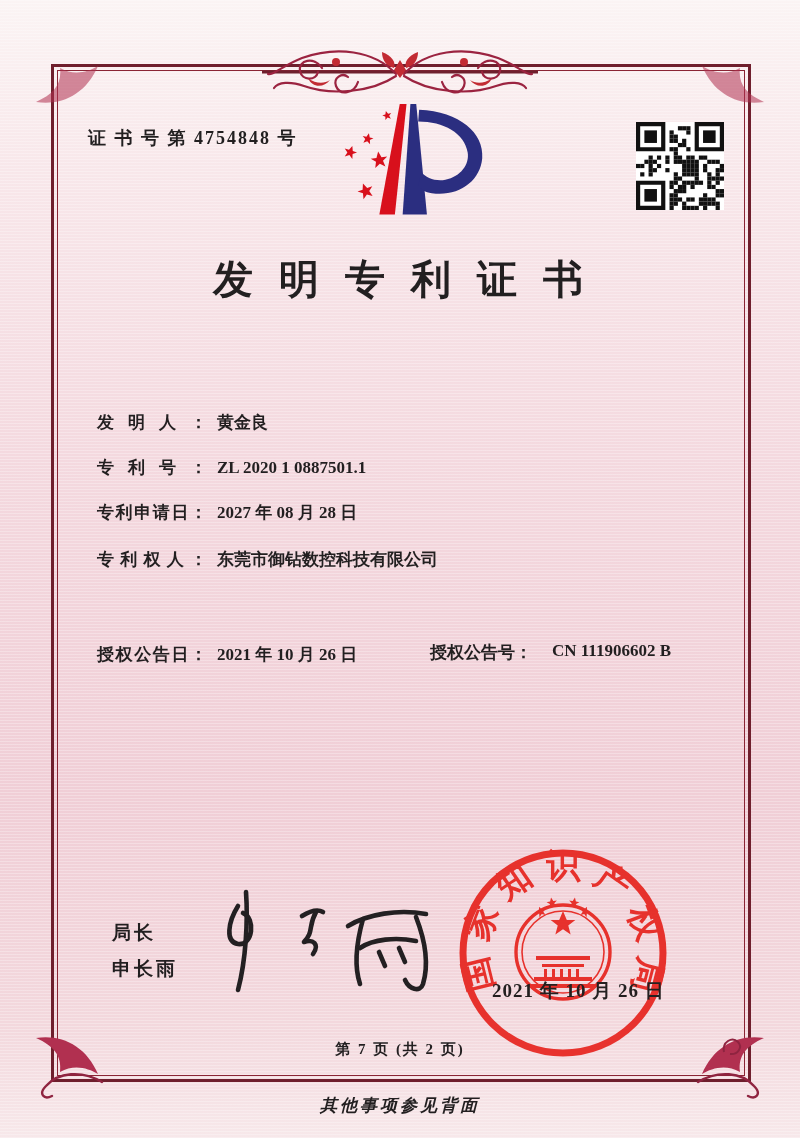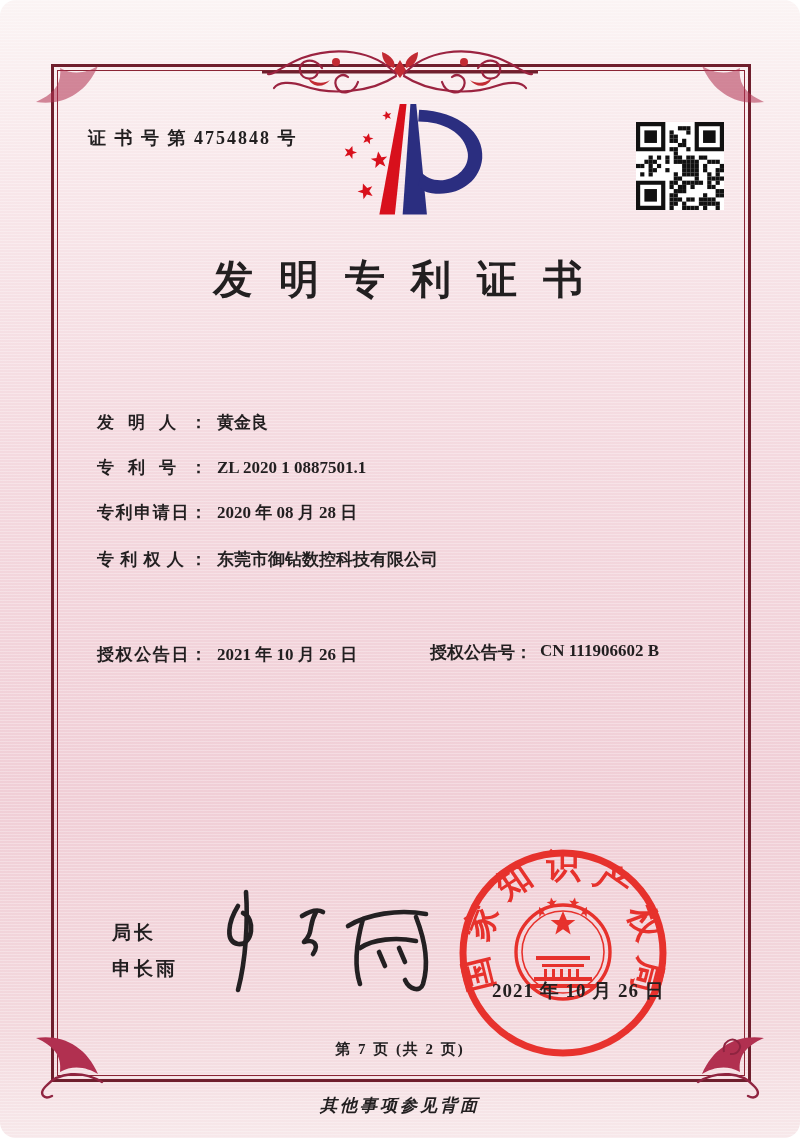--- a/index.html
+++ b/index.html
@@ -2,39 +2,38 @@
 <html><head>
 <meta charset="utf-8">
 <style>
   html,body{margin:0;padding:0;}
   .page{
     position:relative;width:800px;height:1138px;overflow:hidden;
     font-family:"Liberation Serif","DejaVu Serif",serif;color:#221f20;
     background:
       repeating-linear-gradient(0deg, rgba(255,255,255,.28) 0 1px, rgba(255,255,255,0) 1px 3px),
       linear-gradient(180deg,#fbf4f4 0%,#f8e7ea 15%,#f4d9df 40%,#f0ced6 70%,#f3d8dd 90%,#f7e8ea 100%);
-    border-radius: 16px;
   }
   .frame{
     position:absolute;left:57px;top:70px;width:686px;height:1004px;
     border:1px solid #8a2434;outline:3px solid #6f1f2d;outline-offset:3px;
     background:transparent;
   }
   .cert-no{position:absolute;left:88px;top:126px;font-size:18px;font-weight:700;letter-spacing:2px;}
   .logo{position:absolute;left:325px;top:98px;width:165px;height:140px;}
   .qr{position:absolute;left:636px;top:122px;width:88px;height:88px;}
   .title{
     position:absolute;left:0;top:252px;width:800px;text-align:center;
     font-size:40px;font-weight:700;letter-spacing:26px;padding-left:22px;box-sizing:border-box;
   }
   .row{position:absolute;left:97px;display:flex;font-size:17px;font-weight:700;line-height:27px;}
   .f-label{width:110px;flex:none;margin-right:10px;text-align:justify;text-align-last:justify;}
   .f-value{width:500px;}
   .grant-right{position:absolute;left:430px;top:641px;display:flex;font-size:17px;font-weight:700;}
-  .grant-right .f-label{width:102px;margin-right:8px;}
+  .grant-right .f-label{width:102px;margin-right:20px;}
   .paras{
     position:absolute;left:95px;top:676px;width:614px;
     font-size:17px;font-weight:700;font-style:italic;line-height:31px;letter-spacing:.5px;
   }
   .paras p{margin:0;text-indent:2em;}
   .sig-title{position:absolute;left:112px;top:920px;font-size:19px;font-weight:700;letter-spacing:3px;}
   .sig-name{position:absolute;left:112px;top:956px;font-size:19px;font-weight:700;letter-spacing:3px;}
   .sig-script{position:absolute;left:208px;top:886px;width:235px;height:112px;}
   .seal{position:absolute;left:456px;top:846px;width:214px;height:214px;}
   .seal-date{position:absolute;left:492px;top:978px;font-size:19px;font-weight:700;letter-spacing:1px;color:#232020;z-index:3;}
@@ -257,21 +256,21 @@
   <div class="row" style="top:409px">
     <span class="f-label">发明人：</span>
     <span class="f-value">黄金良</span>
   </div>
   <div class="row" style="top:454px">
     <span class="f-label">专利号：</span>
     <span class="f-value">ZL 2020 1 0887501.1</span>
   </div>
   <div class="row" style="top:499px">
     <span class="f-label">专利申请日：</span>
-    <span class="f-value">2020 年 08 月 28 日</span>
+    <span class="f-value">2027 年 08 月 28 日</span>
   </div>
   <div class="row" style="top:546px">
     <span class="f-label">专利权人：</span>
     <span class="f-value">东莞市御钻数控科技有限公司</span>
   </div>
   <div class="row" style="top:641px">
     <span class="f-label">授权公告日：</span>
     <span class="f-value" style="width:230px">2021 年 10 月 26 日</span>
   </div>
   <div class="grant-right">

